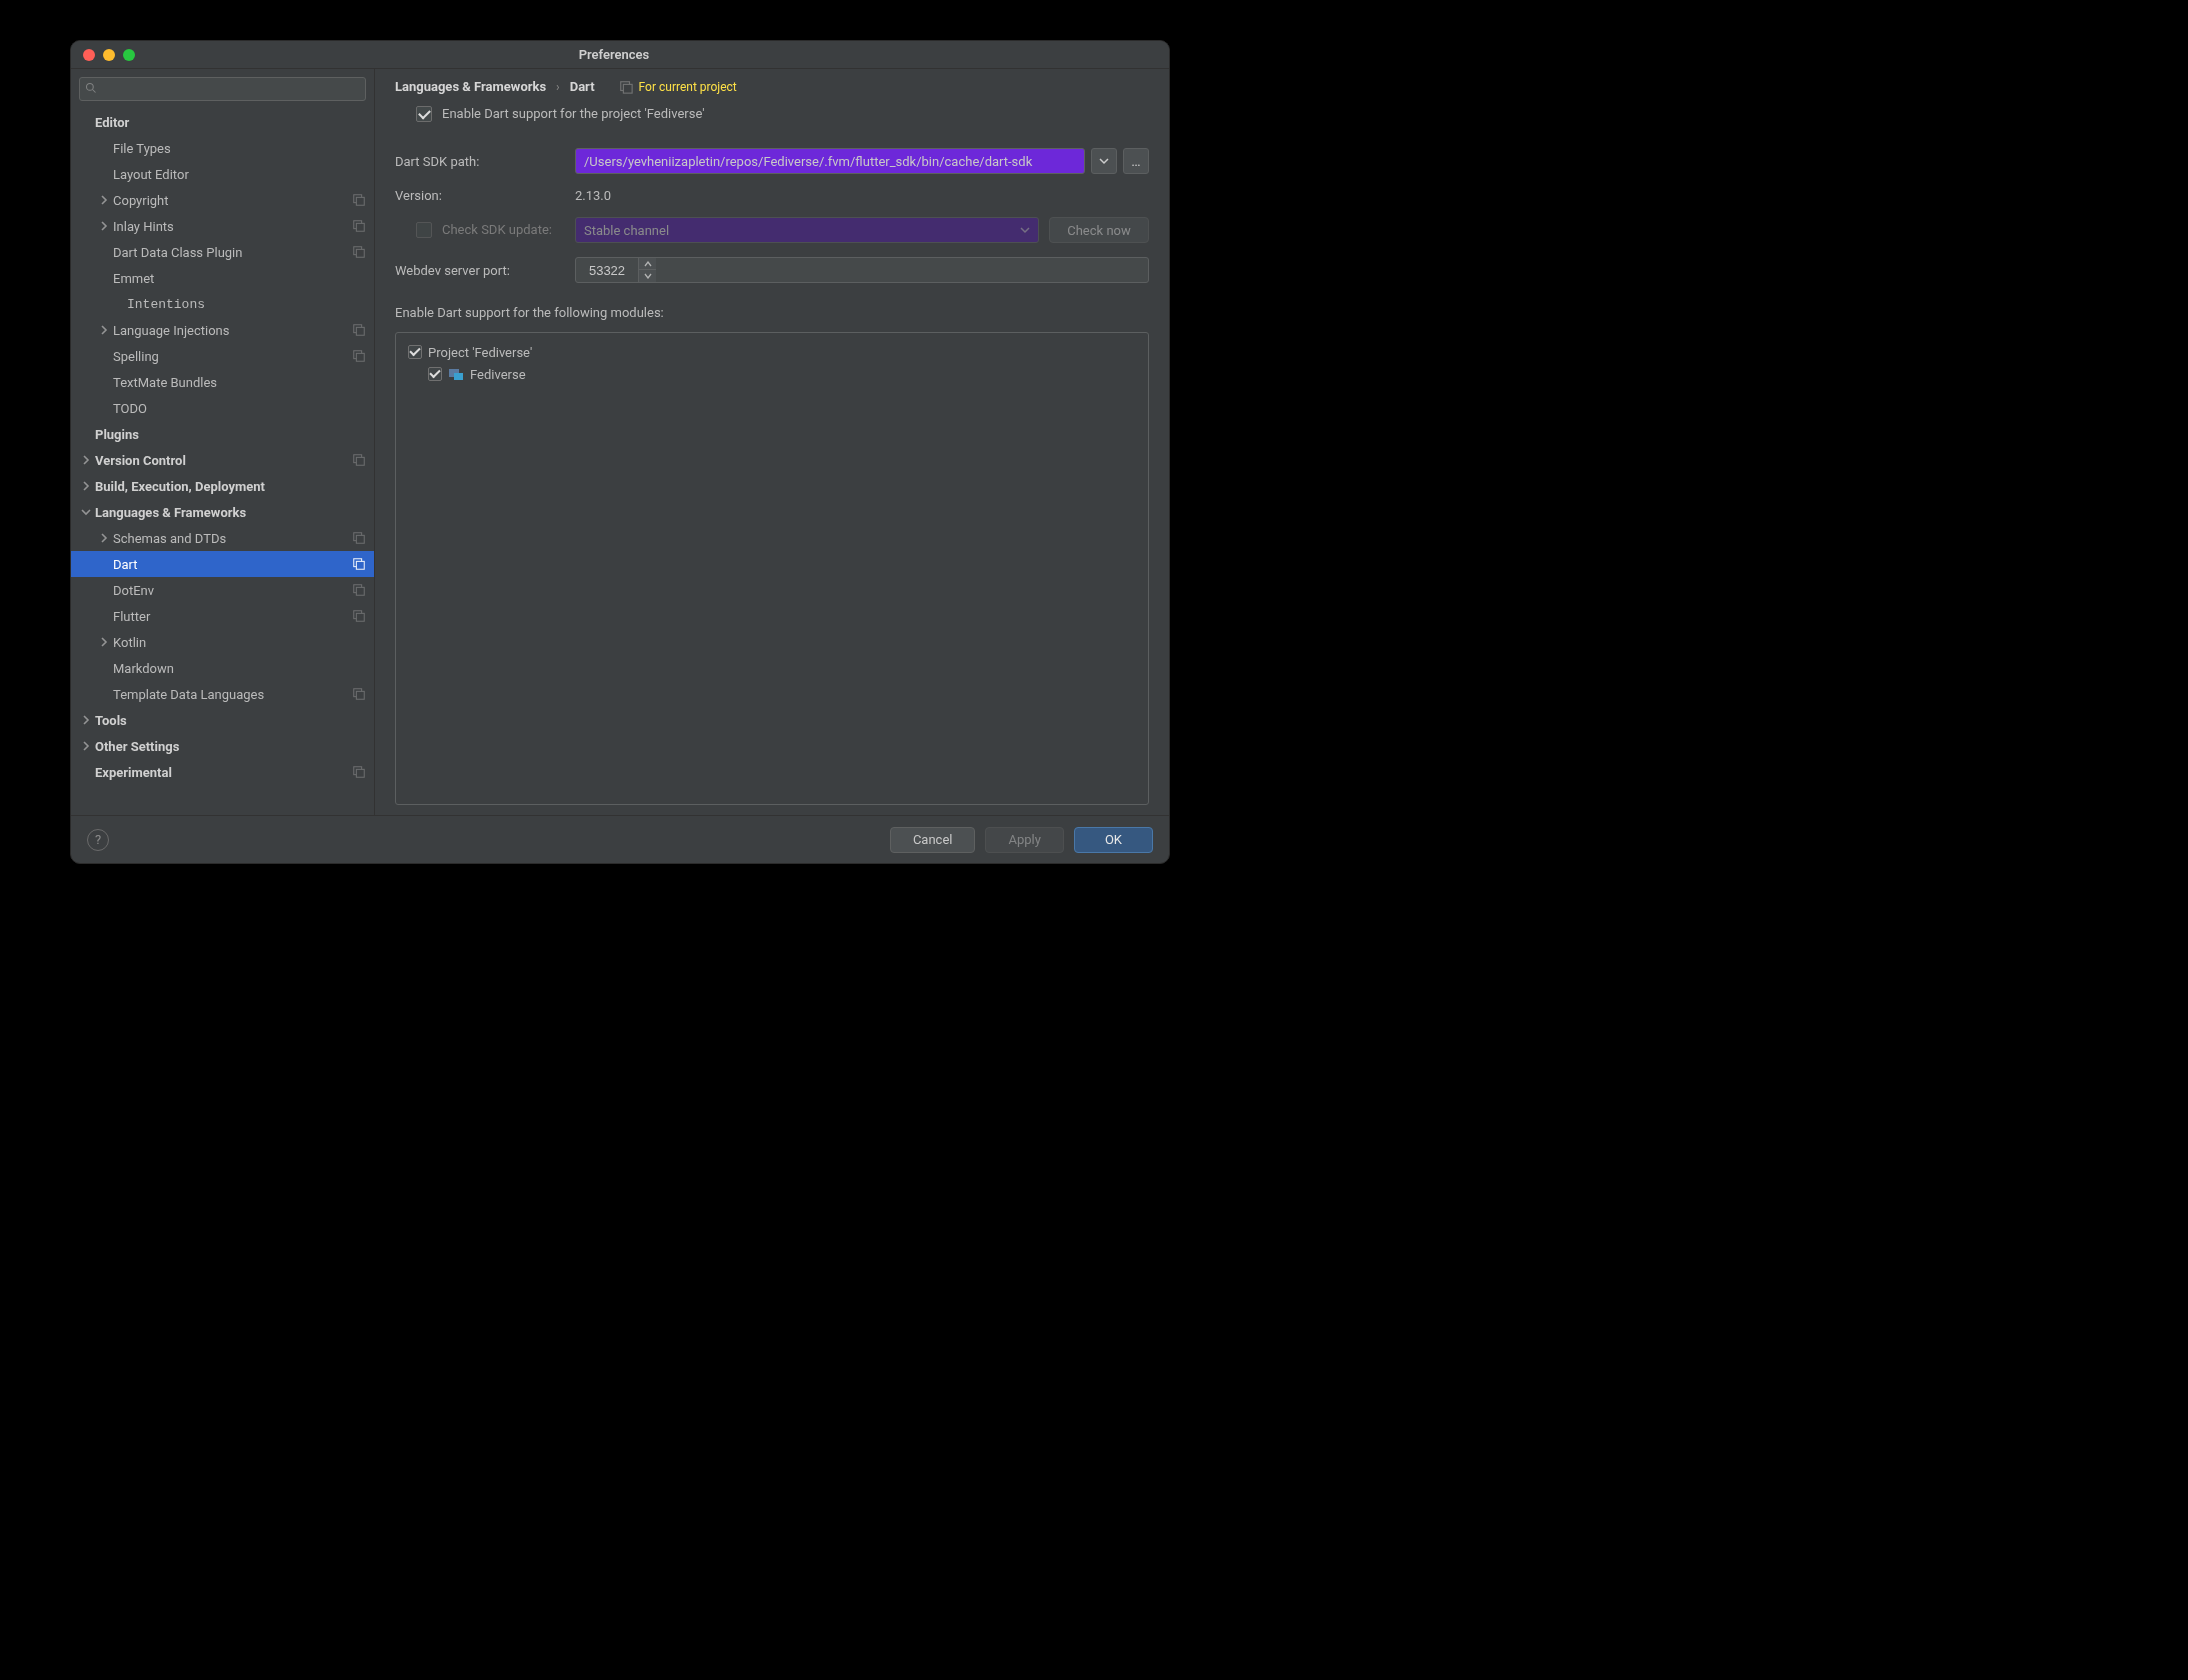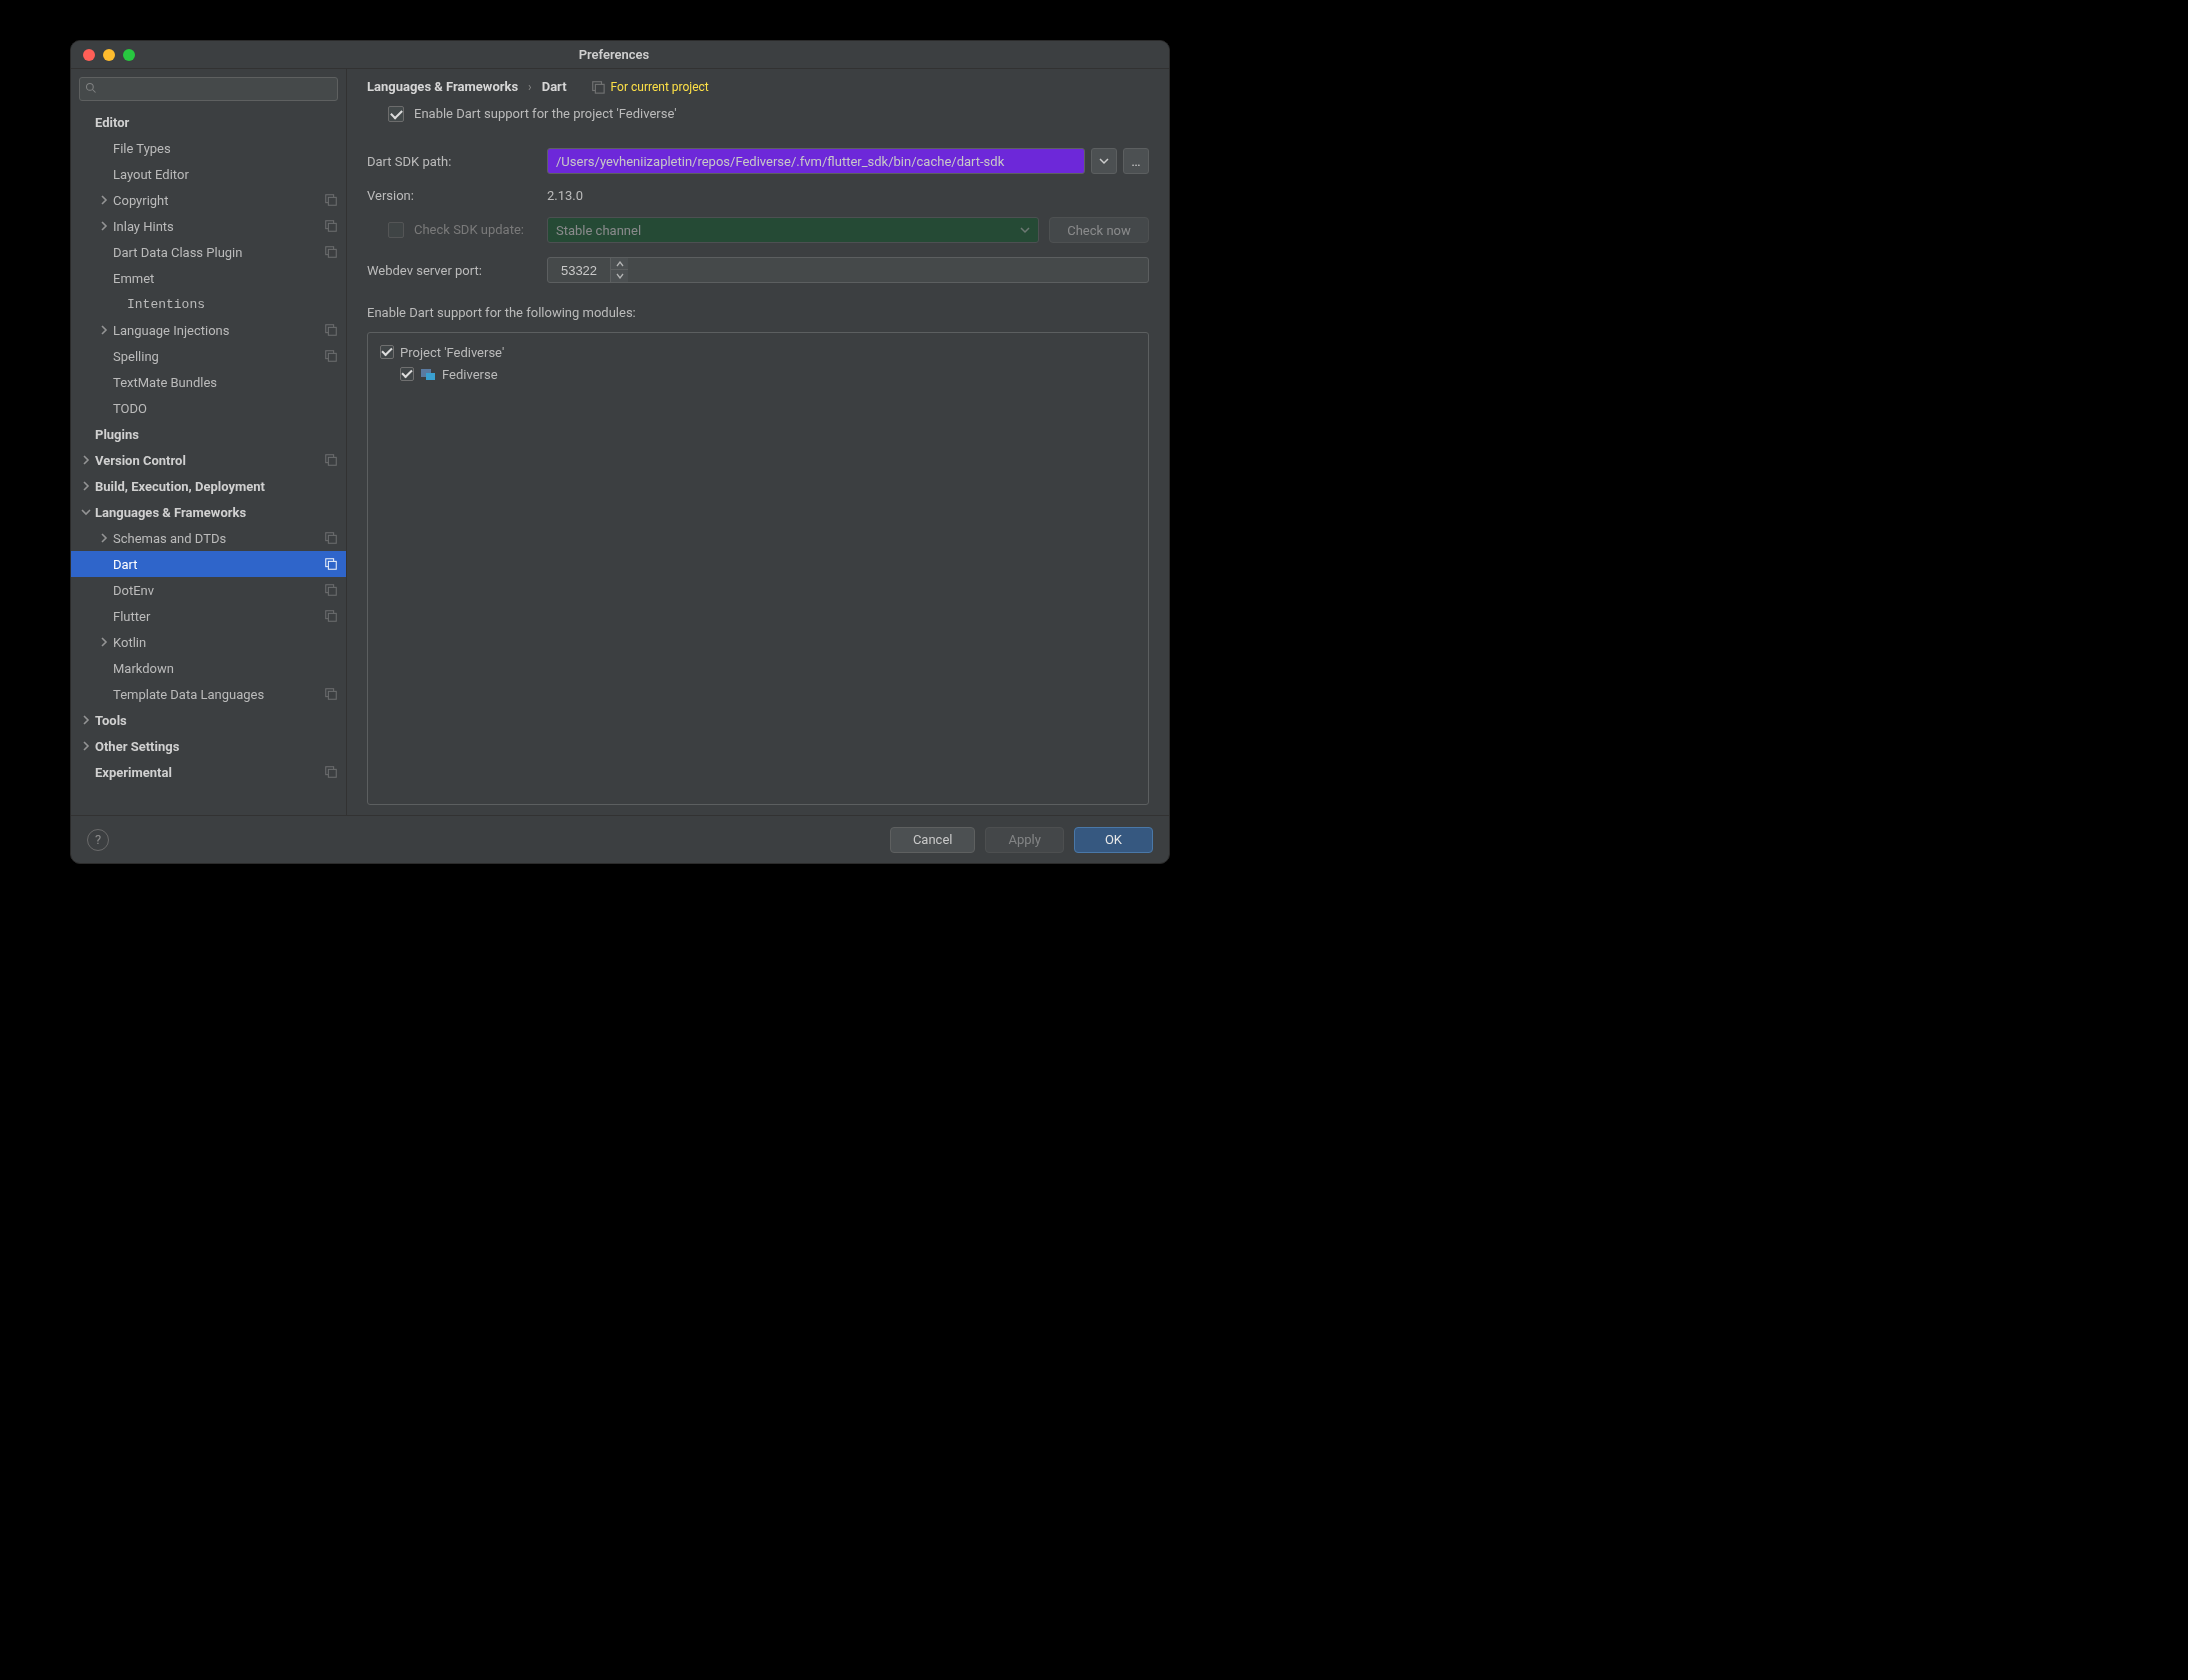--- a/index.html
+++ b/index.html
@@ -42,21 +42,21 @@
   .titlebar .title {
     position: absolute; left: 0; right: 12px; text-align: center;
     font-weight: 600; color: #cfcfcf; font-size: 13px;
   }
   .body {
     flex: 1;
     display: flex;
     min-height: 0;
   }
   .sidebar {
-    width: 276px;
+    width: 304px;
     background: #3c3f41;
     border-right: 1px solid #323232;
     display: flex;
     flex-direction: column;
   }
   .search {
     padding: 8px;
   }
   .search input {
     width: 100%;
@@ -158,21 +158,21 @@
   }
   .textfield span { white-space: nowrap; overflow: hidden; text-overflow: ellipsis; flex:1; }
   .path-row { display:flex; gap:6px; align-items:center; }
   .square-btn {
     width: 26px; height: 26px; background: #4c5052; border: 1px solid #5c5f60;
     border-radius: 3px; display:flex;align-items:center;justify-content:center;
     color:#c8c8c8; font-size: 14px;
   }
   .square-btn.chev svg{width:10px;height:10px;}
   .select {
-    height: 26px; background: #14532d; border: 1px solid #5c5f60; border-radius: 3px;
+    height: 26px; background: #4c1d95; border: 1px solid #5c5f60; border-radius: 3px;
     display:flex; align-items:center; padding: 0 8px; color:#c8c8c8; gap:8px;
   }
   .select .sel-label { flex:1; }
   .select .sel-chev { opacity:0.7; }
   .select.disabled { opacity: 0.55; }
   .btn {
     height: 26px; padding: 0 16px; border-radius: 4px;
     background: #4c5052; border: 1px solid #5e6060; color:#c8c8c8;
     display:flex;align-items:center;justify-content:center; white-space:nowrap;
   }

